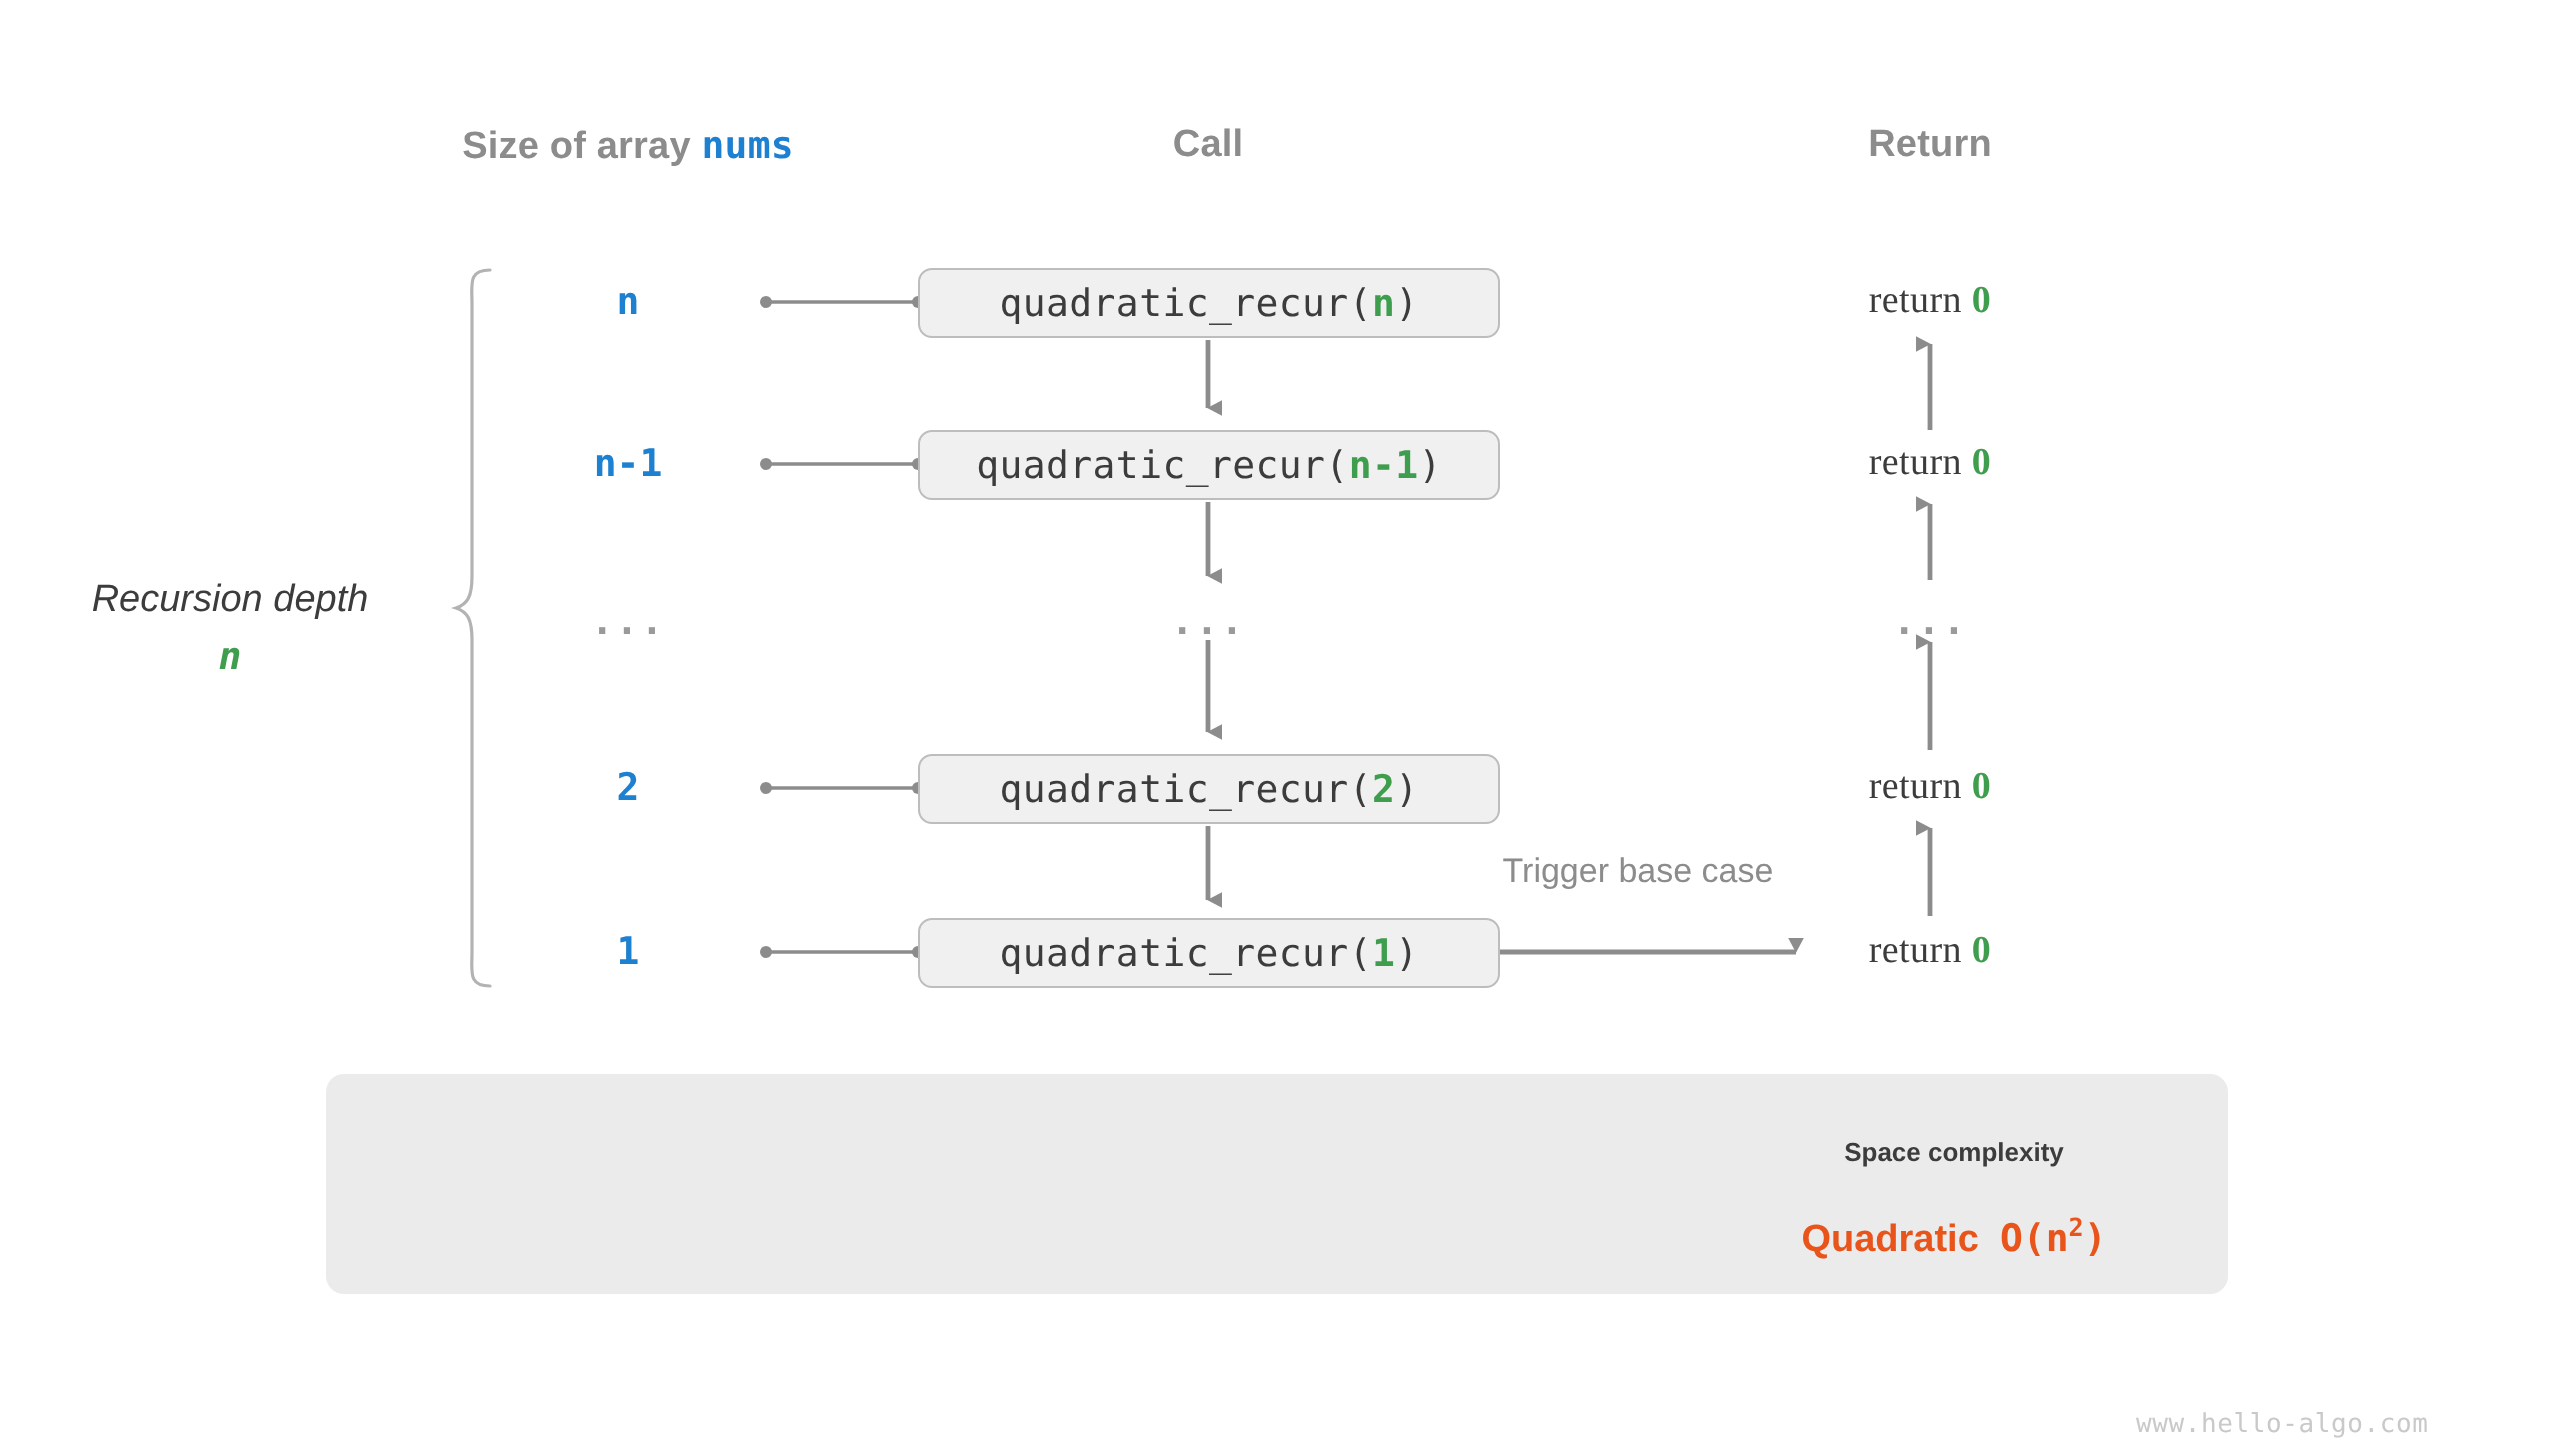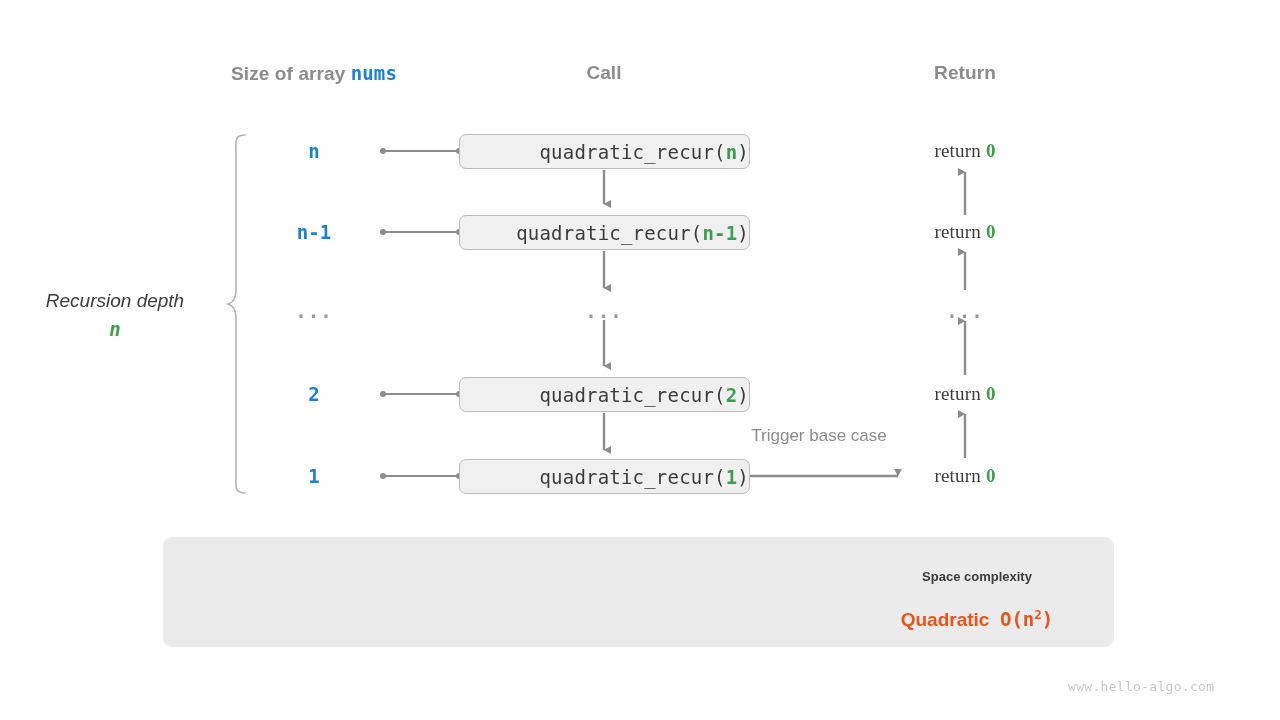--- a/index.html
+++ b/index.html
@@ -74,21 +74,21 @@
 
   
   .call-box {
     position: absolute;
     box-sizing: border-box;
     background: #f0f0f0;
     border: 1.4px solid #bdbdbd;
     border-radius: 7px;
     display: flex;
     align-items: center;
-    justify-content: flex-end;
+    justify-content: center;
     font-family: "DejaVu Sans Mono", "Liberation Mono", monospace;
     font-size: 19px;
     color: #3c3c3c;
     white-space: nowrap;
     letter-spacing: 0.2px;
   }
   .arg { color: #3f9e4d; font-weight: bold; }
   .call-dots {
     position: absolute;
     transform: translate(-50%, -50%);
@@ -179,20 +179,21 @@
   .sum-complexity sup { font-size: 0.66em; }
 
   
   .watermark {
     position: absolute;
     font-family: "DejaVu Sans Mono", "Liberation Mono", monospace;
     font-size: 13px;
     color: #c9c9c9;
     white-space: nowrap;
     letter-spacing: 0.3px;
+    margin-top: 26px;
   }
 
   svg.overlay {
     position: absolute;
     left: 0; top: 0;
     width: 1280px;
     height: 720px;
     pointer-events: none;
   }
 </style>

